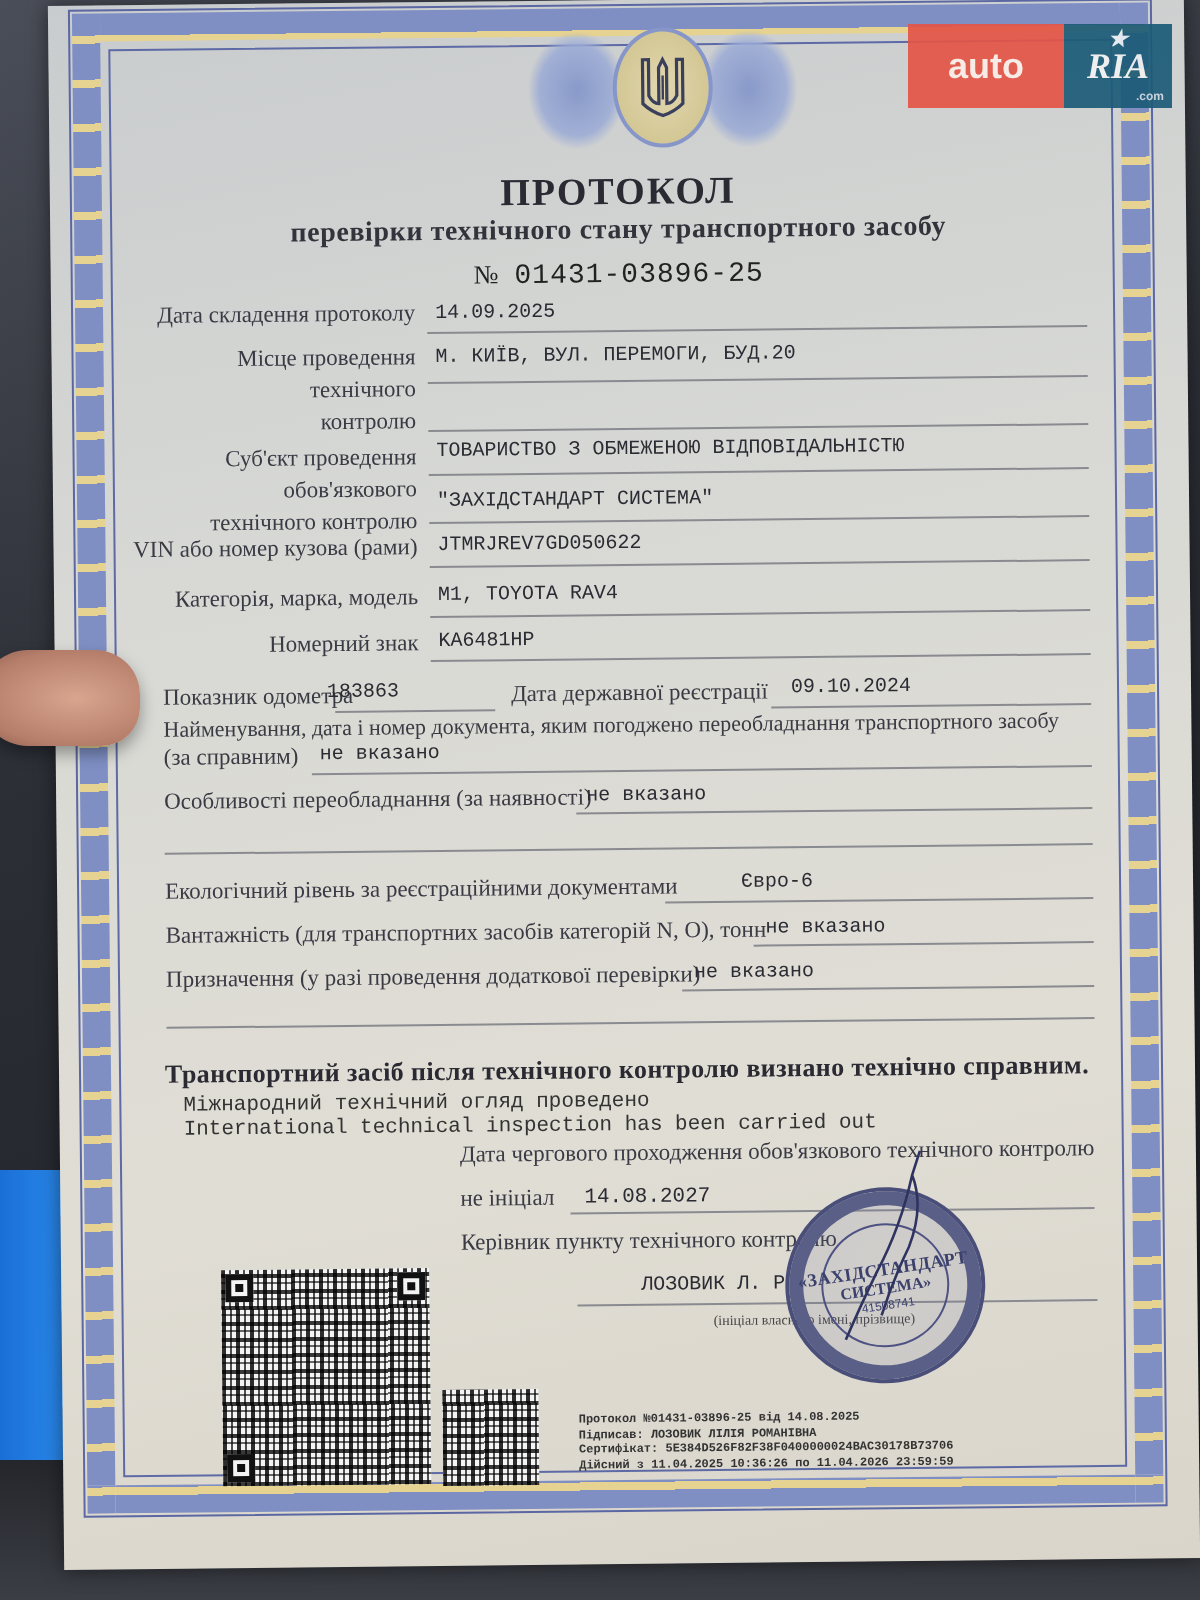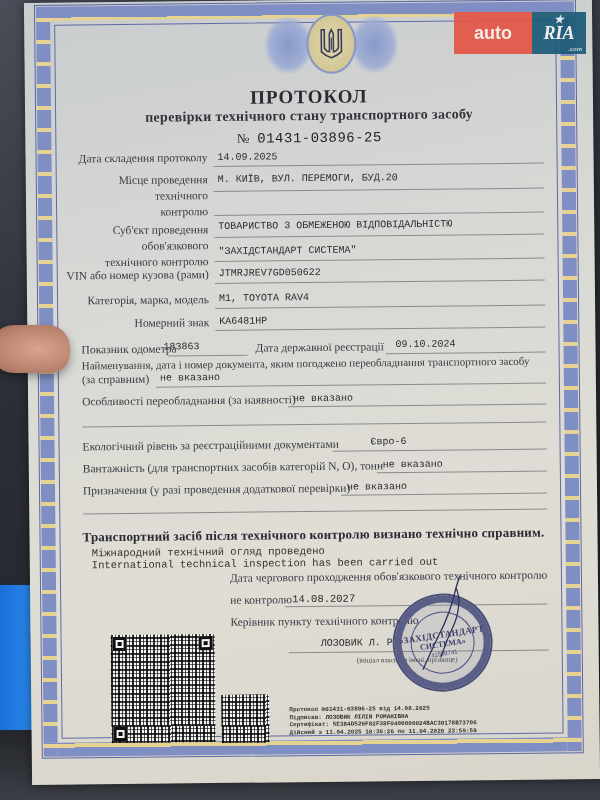--- a/index.html
+++ b/index.html
@@ -254,21 +254,21 @@
   <div class="line" style="left:54px; top:511px; width:464px;"></div>
 
   <div class="verdict">Транспортний засіб після технічного контролю визнано технічно справним.</div>
 
   <div class="intl">
     <div>Міжнародний технічний огляд проведено</div>
     <div>International technical inspection has been carried out</div>
   </div>
 
   <div class="lbl-left" style="left:200px; top:570px;">Дата чергового проходження обов'язкового технічного контролю</div>
-  <div class="lbl-left" style="left:200px; top:592px;">не контролю</div>
+  <div class="lbl-left" style="left:200px; top:592px;">не ініціал</div>
   <div class="val-mono" style="left:262px; top:593px; font-size:10.5px;">14.08.2027</div>
   <div class="line" style="left:255px; top:606px; width:262px;"></div>
 
   <div class="lbl-left" style="left:200px; top:614px;">Керівник пункту технічного контролю</div>
   <div class="val-mono" style="left:290px; top:638px;">ЛОЗОВИК Л. Р.</div>
   <div class="line" style="left:258px; top:652px; width:260px;"></div>
   <div class="signer-note">(ініціал власного імені, прізвище)</div>
 
   <div class="qr" style="left:80px; top:633px; width:104px; height:108px;">
     <div class="finder" style="left:2px; top:2px;"></div>

